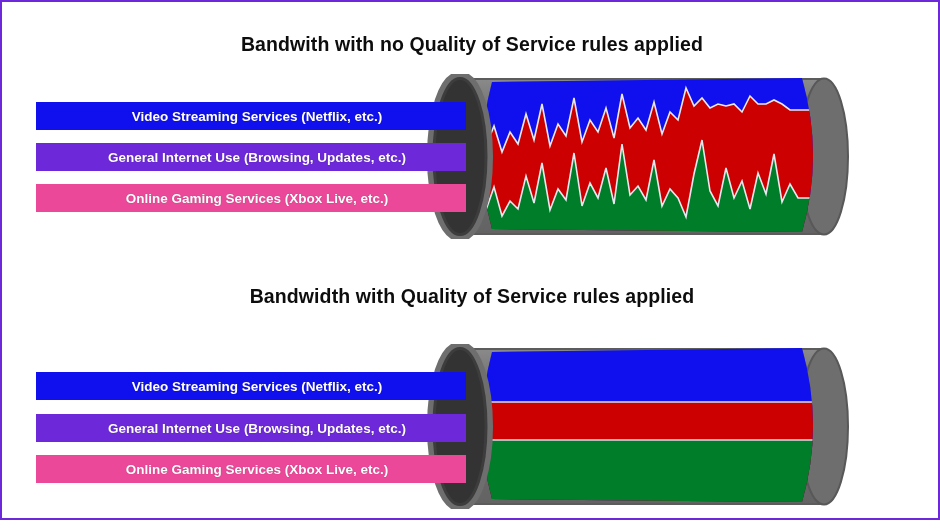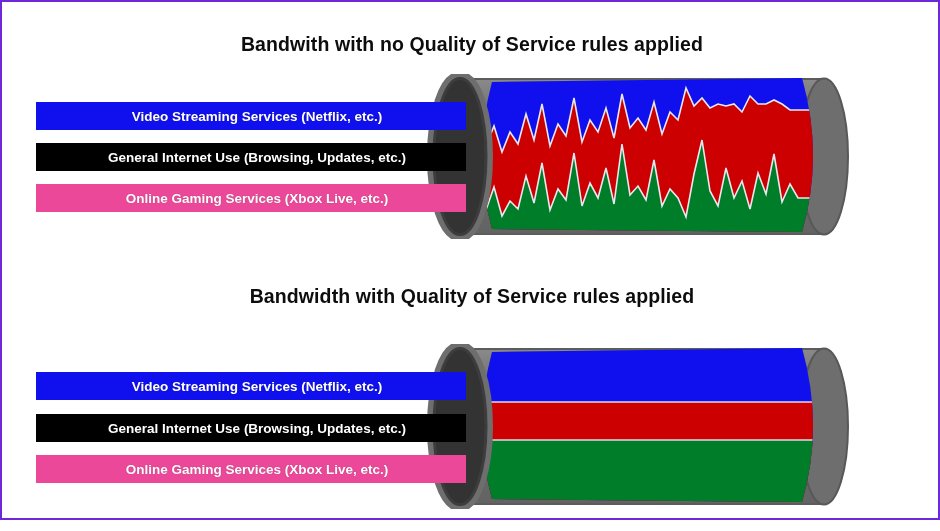--- a/index.html
+++ b/index.html
@@ -46,21 +46,21 @@
     width: 100%;
     text-align: center;
     font-size: 13.5px;
     font-weight: bold;
     color: #ffffff;
     white-space: nowrap;
     padding-right: 24px;
     text-shadow: 0 0 1px rgba(0,0,0,.35);
   }
   .bar-blue  { background: #1010ee; }
-  .bar-red   { background: #000000; }
+  .bar-red   { background: #6d28d9; }
   .bar-green { background: #ec4899; }
 
   
   .pipe {
     position: absolute;
   }
   .pipe svg { display: block; }
 
   
 </style>

